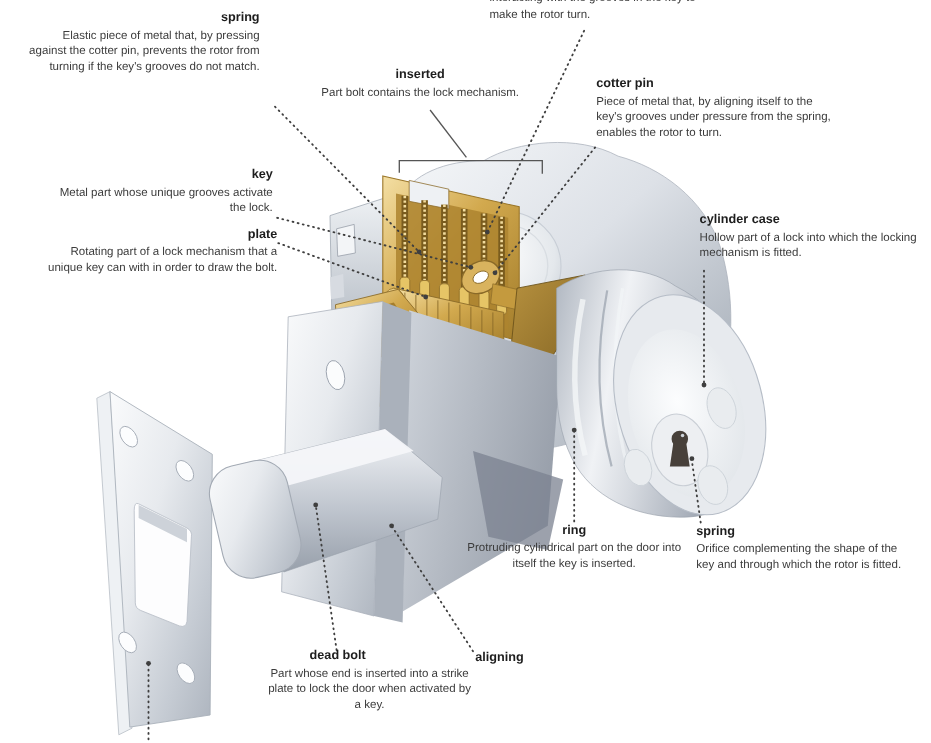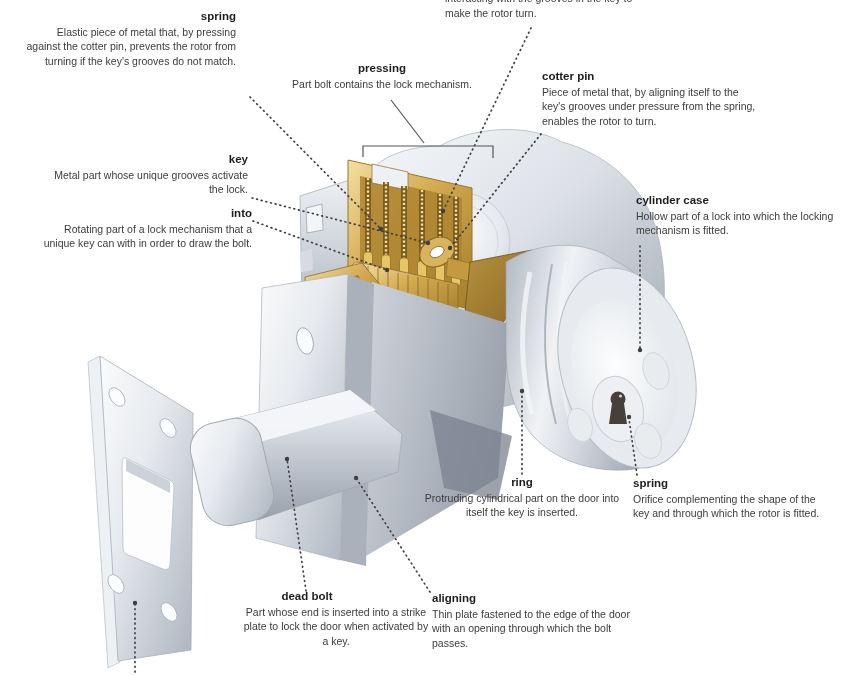--- a/index.html
+++ b/index.html
@@ -232,36 +232,36 @@
   <div class="lbl" style="left:445px;top:-9px;width:210px;">
     <span>interacting with the grooves in the key to make the rotor turn.</span>
   </div>
 
   <div class="lbl al-r" style="left:26px;top:10px;width:210px;">
     <span class="t">spring</span>
     <span>Elastic piece of metal that, by pressing against the cotter pin, prevents the rotor from turning if the key's grooves do not match.</span>
   </div>
 
   <div class="lbl al-c" style="left:280px;top:62px;width:204px;">
-    <span class="t">pressing</span>
+    <span class="t">inserted</span>
     <span>Part bolt contains the lock mechanism.</span>
   </div>
 
   <div class="lbl" style="left:542px;top:70px;width:222px;">
     <span class="t">cotter pin</span>
     <span>Piece of metal that, by aligning itself to the key's grooves under pressure from the spring, enables the rotor to turn.</span>
   </div>
 
   <div class="lbl al-r" style="left:48px;top:153px;width:200px;">
     <span class="t">key</span>
     <span>Metal part whose unique grooves activate the lock.</span>
   </div>
 
   <div class="lbl al-r" style="left:40px;top:207px;width:212px;">
-    <span class="t">into</span>
+    <span class="t">plate</span>
     <span>Rotating part of a lock mechanism that a unique key can with in order to draw the bolt.</span>
   </div>
 
   <div class="lbl" style="left:636px;top:194px;width:200px;">
     <span class="t">cylinder case</span>
     <span>Hollow part of a lock into which the locking mechanism is fitted.</span>
   </div>
 
   <div class="lbl al-c" style="left:421px;top:476px;width:202px;">
     <span class="t">ring</span>
@@ -273,16 +273,15 @@
     <span>Orifice complementing the shape of the key and through which the rotor is fitted.</span>
   </div>
 
   <div class="lbl al-c" style="left:240px;top:590px;width:192px;">
     <span class="t shift-l">dead bolt</span>
     <span>Part whose end is inserted into a strike plate to lock the door when activated by a key.</span>
   </div>
 
   <div class="lbl" style="left:432px;top:592px;width:205px;">
     <span class="t">aligning</span>
-    <span>Thin plate fastened to the edge of the door with an opening through which the bolt passes.</span>
   </div>
 
 </div>
 
 </body></html>

